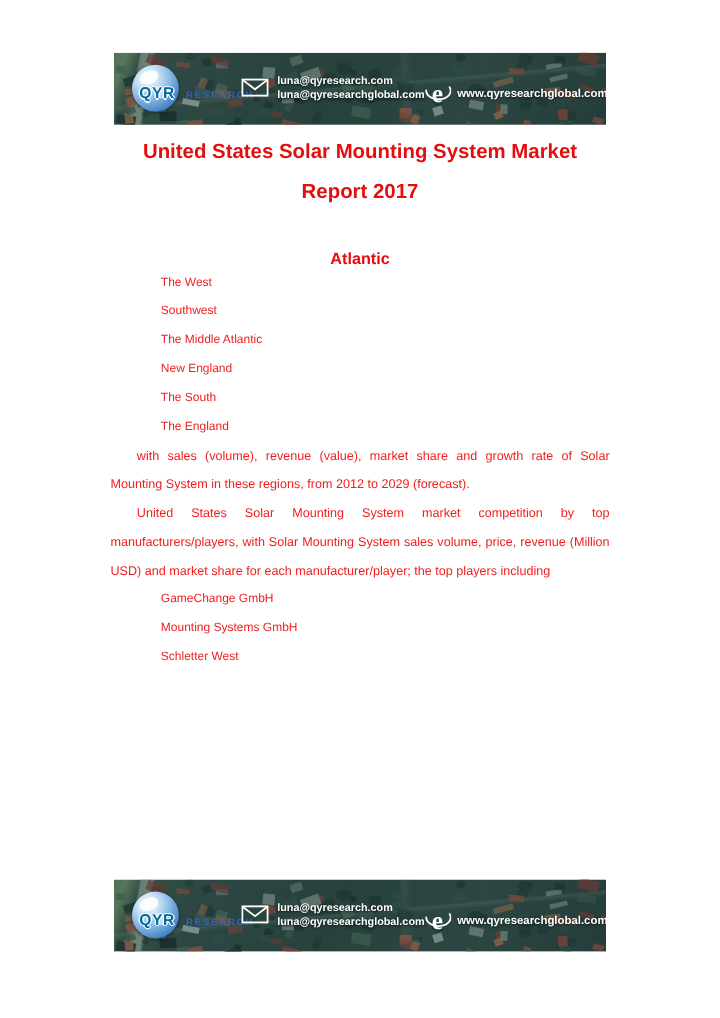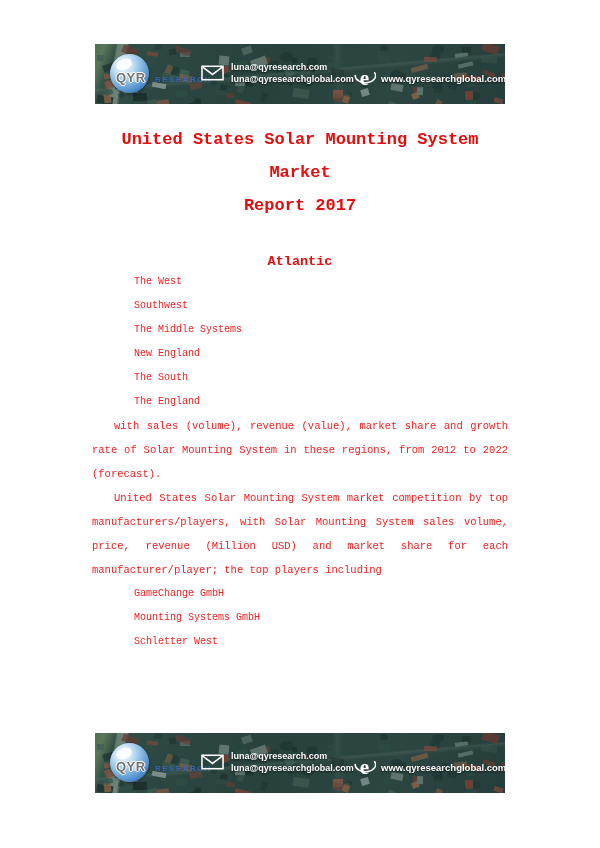--- a/index.html
+++ b/index.html
@@ -44,39 +44,39 @@
   .logo-globe::before{ 
     content:"";position:absolute;left:6px;top:5px;width:16px;height:11px;border-radius:60% 40% 55% 45%;
     background:rgba(255,255,255,.85);transform:rotate(-12deg);
   }
   .logo-globe::after{
     content:"";position:absolute;left:18px;top:18px;width:13px;height:10px;border-radius:45% 55% 50% 50%;
     background:rgba(235,245,255,.55);transform:rotate(18deg);
   }
   .logo-text{
     position:absolute;left:21px;top:26px;z-index:6;
-    font-size:13px;font-weight:bold;letter-spacing:.5px;color:#737373;
+    font-size:13px;font-weight:bold;letter-spacing:.5px;color:#0369a1;
     text-shadow:-1px 0 0 #fff,1px 0 0 #fff,0 -1px 0 #fff,0 1px 0 #fff;
   }
   .logo-subtext{
     position:absolute;left:60px;top:31px;
     font-size:8px;font-weight:bold;letter-spacing:1.5px;color:#3b6fd0;opacity:.75;
     text-shadow:0 0 2px rgba(10,30,80,.6);
   }
   
   .contact{position:absolute;left:106px;top:17px;display:flex;align-items:center;}
   .envelope{width:23px;height:16px;margin-right:7px;flex:0 0 auto;}
   .emails{color:#fff;font-size:9px;font-weight:bold;line-height:12px;
     text-shadow:0 1px 2px rgba(0,0,0,.65);white-space:nowrap;}
   
   .web{position:absolute;left:258px;top:23px;display:flex;align-items:center;}
   .e-icon{width:23px;height:23px;margin-right:5px;flex:0 0 auto;}
   .site{color:#fff;font-size:9.5px;font-weight:bold;text-shadow:0 1px 2px rgba(0,0,0,.65);white-space:nowrap;}
   
-  .doc{position:absolute;left:92px;top:13px;width:416px;color:var(--body-red);font-family:Liberation Mono, monospace;}
+  .doc{position:absolute;left:92px;top:0;width:416px;color:var(--body-red);}
   .title{
     margin-top:110px;text-align:center;color:var(--title-red);
     font-size:17px;font-weight:bold;line-height:33px;
   }
   .summary{
     margin-top:31px;text-align:center;color:var(--title-red);
     font-size:13.5px;font-weight:bold;line-height:17px;
   }
   .doc p{margin:0;font-size:10.5px;line-height:24px;}
   .p-just{text-align:justify;text-indent:22px;}
@@ -233,26 +233,26 @@
   <div class="title">
     <div>United States Solar Mounting System Market</div>
     <div>Report 2017</div>
   </div>
   <div class="summary">Atlantic</div>
 
 
   <ul>
     <li>The West</li>
     <li>Southwest</li>
-    <li>The Middle Systems</li>
+    <li>The Middle Atlantic</li>
     <li>New England</li>
     <li>The South</li>
     <li>The England</li>
   </ul>
-  <p class="outro">with sales (volume), revenue (value), market share and growth rate of Solar Mounting System in these regions, from 2012 to 2022 (forecast).</p>
+  <p class="outro">with sales (volume), revenue (value), market share and growth rate of Solar Mounting System in these regions, from 2012 to 2029 (forecast).</p>
 
   <p class="p-just competition">United States Solar Mounting System market competition by top manufacturers/players, with Solar Mounting System sales volume, price, revenue (Million USD) and market share for each manufacturer/player; the top players including</p>
   <ul>
     <li>GameChange GmbH</li>
     <li>Mounting Systems GmbH</li>
     <li>Schletter West</li>
   </ul>
 </div>
 
 <div class="banner footer">

